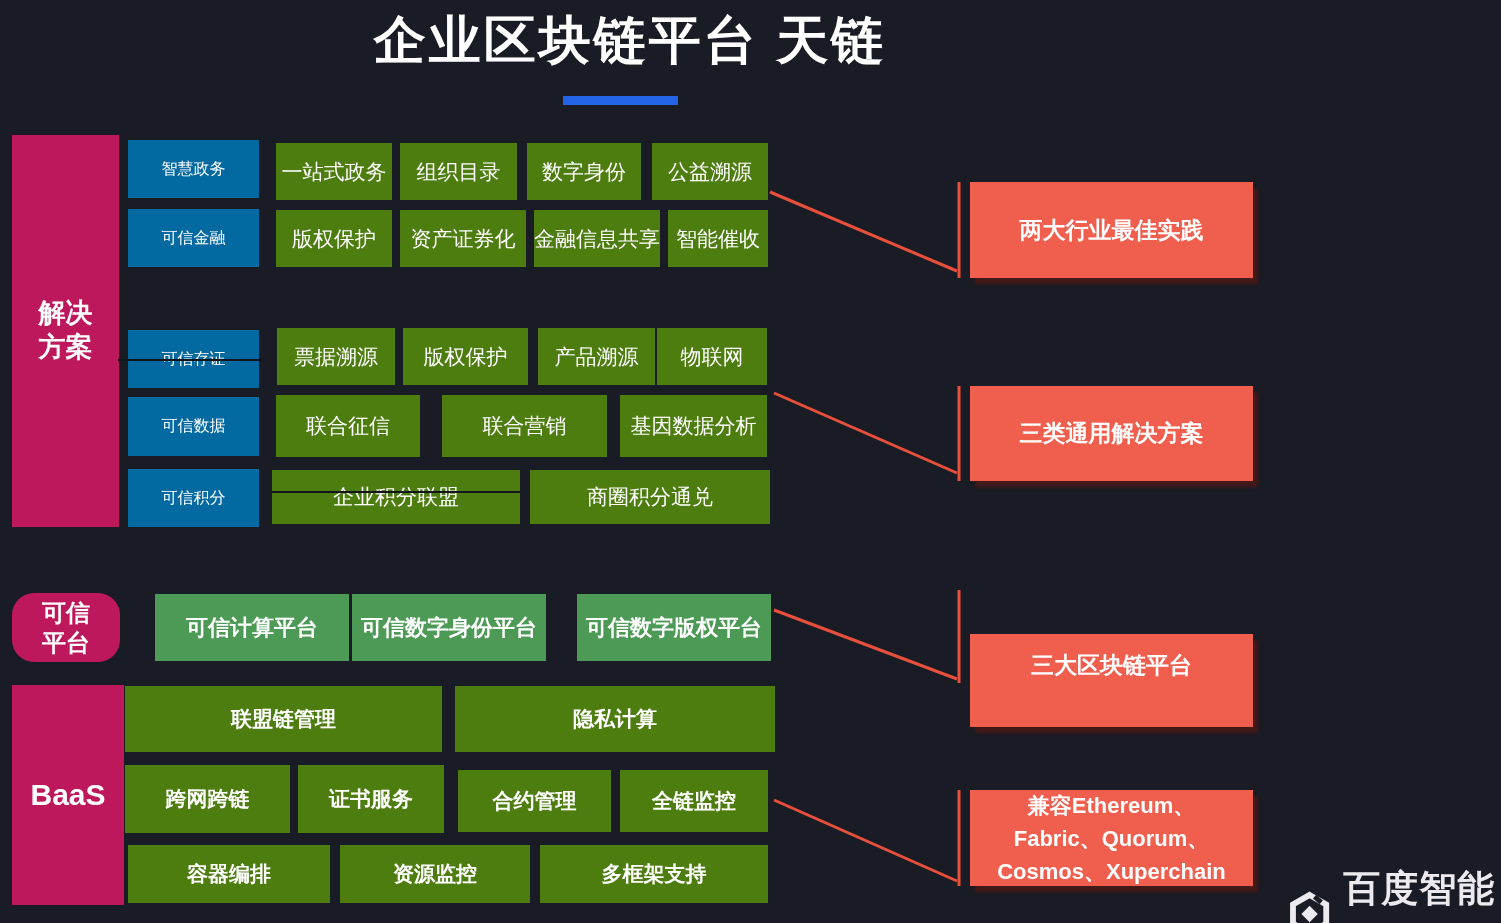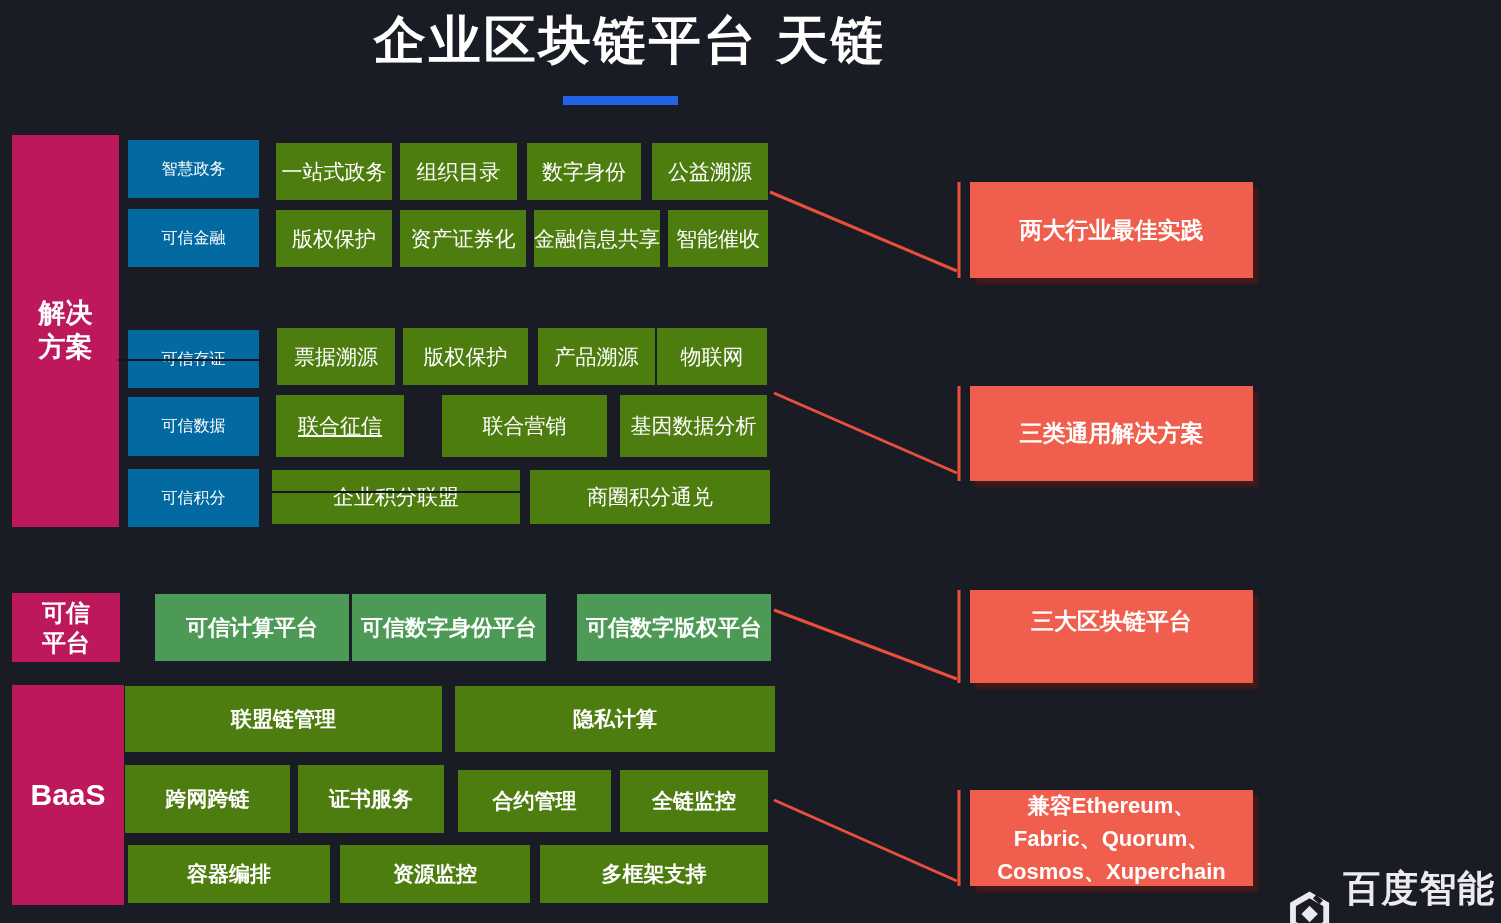--- a/index.html
+++ b/index.html
@@ -11,38 +11,38 @@
   .accent{position:absolute;left:563px;top:96px;width:115px;height:9px;background:#2463e6;}
   .box{position:absolute;display:flex;align-items:center;justify-content:center;
        text-align:center;color:#ffffff;box-sizing:border-box;}
   .dark{background:#4d7c0f;font-family:"Liberation Serif",serif;font-size:21px;}
   .dark.sans{font-family:"Liberation Sans",sans-serif;font-weight:bold;}
   .green{background:#0369a1;font-family:Liberation Sans, sans-serif;font-size:16px;}
   .green2{background:#4c9a55;font-weight:bold;font-size:22px;}
   .cyan{background:#be185d;font-weight:bold;white-space:pre-line;line-height:1.25;}
   .red{background:#f05f4e;font-weight:bold;font-size:23px;
        box-shadow:5px 6px 3px rgba(110,22,16,0.5);}
-  .red.top{align-items:flex-start;padding-top:16px;}
+  .red.top{align-items:flex-start;padding-top:16px;margin-top:44px;}
   .red.multi{white-space:pre-line;line-height:1.5;font-size:22px;}
   .strike{position:absolute;height:2px;background:#14161f;}
   .connectors{position:absolute;left:0;top:0;pointer-events:none;}
   .logo{position:absolute;left:1288px;top:864px;display:flex;align-items:center;gap:12px;
         color:#eceaef;font-weight:bold;font-size:37px;letter-spacing:1px;}
 </style>
 </head>
 <body>
 
 <div class="stage">
 
   <div class="title">企业区块链平台 天链</div>
   <div class="accent"></div>
 
   <div class="box cyan" style="left:12px;top:135px;width:107px;height:392px;font-size:27px;">解决
 方案</div>
-  <div class="box cyan" style="left:12px;top:593px;width:108px;height:69px;font-size:24px;">可信
+  <div class="box cyan" style="left:12px;top:593px;width:108px;height:69px;font-size:24px;border-radius:22px;">可信
 平台</div>
   <div class="box cyan" style="left:12px;top:685px;width:112px;height:220px;font-size:30px;">BaaS</div>
 
   <div class="box green" style="left:128px;top:140px;width:131px;height:58px;">智慧政务</div>
   <div class="box green" style="left:128px;top:209px;width:131px;height:58px;">可信金融</div>
   <div class="box green" style="left:128px;top:330px;width:131px;height:58px;">可信存证</div>
   <div class="box green" style="left:128px;top:397px;width:131px;height:59px;">可信数据</div>
   <div class="box green" style="left:128px;top:469px;width:131px;height:58px;">可信积分</div>
 
   <div class="box dark" style="left:276px;top:143px;width:116px;height:57px;">一站式政务</div>
@@ -50,21 +50,21 @@
   <div class="box dark" style="left:527px;top:143px;width:114px;height:57px;">数字身份</div>
   <div class="box dark" style="left:652px;top:143px;width:116px;height:57px;">公益溯源</div>
   <div class="box dark" style="left:276px;top:210px;width:116px;height:57px;">版权保护</div>
   <div class="box dark" style="left:400px;top:210px;width:126px;height:57px;">资产证券化</div>
   <div class="box dark" style="left:534px;top:210px;width:126px;height:57px;">金融信息共享</div>
   <div class="box dark" style="left:668px;top:210px;width:100px;height:57px;">智能催收</div>
   <div class="box dark" style="left:277px;top:328px;width:118px;height:57px;">票据溯源</div>
   <div class="box dark" style="left:403px;top:328px;width:125px;height:57px;">版权保护</div>
   <div class="box dark" style="left:538px;top:328px;width:117px;height:57px;">产品溯源</div>
   <div class="box dark" style="left:657px;top:328px;width:110px;height:57px;">物联网</div>
-  <div class="box dark" style="left:276px;top:395px;width:128px;height:62px;text-decoration:underline;">联合征信</div>
+  <div class="box dark" style="left:276px;top:395px;width:144px;height:62px;">联合征信</div>
   <div class="box dark" style="left:442px;top:395px;width:165px;height:62px;">联合营销</div>
   <div class="box dark" style="left:620px;top:395px;width:147px;height:62px;">基因数据分析</div>
   <div class="box dark" style="left:272px;top:470px;width:248px;height:54px;">企业积分联盟</div>
   <div class="box dark" style="left:530px;top:470px;width:240px;height:54px;">商圈积分通兑</div>
 
   <div class="strike" style="left:118px;top:359px;width:144px;"></div>
   <div class="strike" style="left:272px;top:491px;width:248px;"></div>
 
   <div class="box green2" style="left:128px;top:594px;width:194px;height:67px;margin-left:27px;">可信计算平台</div>
   <div class="box green2" style="left:352px;top:594px;width:194px;height:67px;">可信数字身份平台</div>

